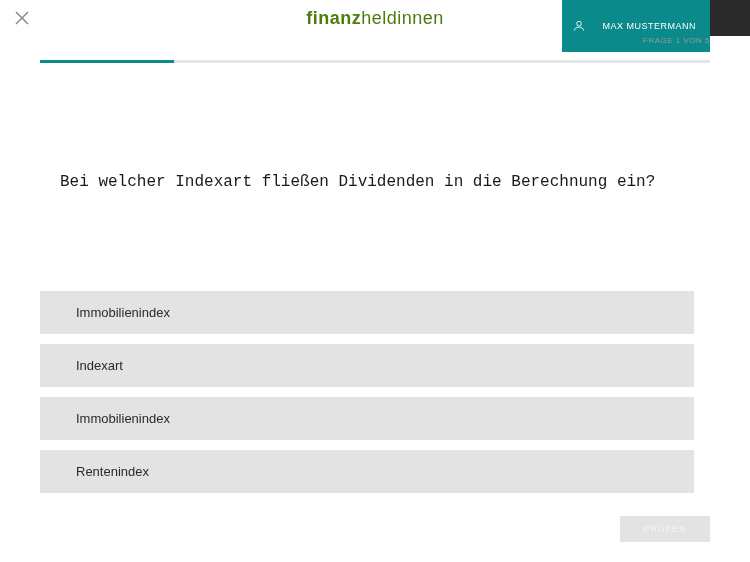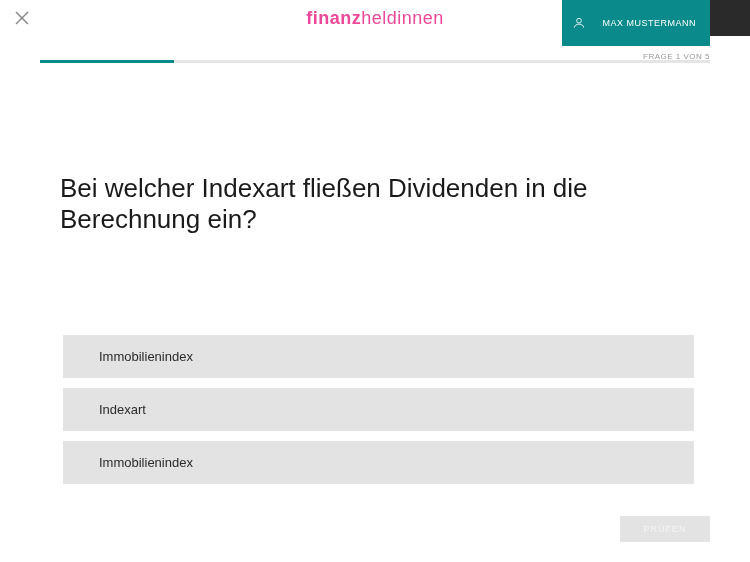--- a/index.html
+++ b/index.html
@@ -32,33 +32,33 @@
     .close-icon svg {
       stroke: #888;
       stroke-width: 1.5;
     }
     .logo {
       position: absolute;
       left: 50%;
       transform: translateX(-50%);
       font-size: 18px;
       letter-spacing: 0.5px;
-      color: #ec4899;
+      color: #4d7c0f;
     }
     .logo .bold {
       font-weight: 600;
     }
     .logo .light {
       font-weight: 300;
     }
     .user-badge {
       position: absolute;
       right: 40px;
       top: 0;
-      height: 46px;
+      height: 52px;
       background: #0a8a8a;
       color: #fff;
       display: flex;
       align-items: center;
       padding: 0 14px 0 10px;
       font-size: 9px;
       letter-spacing: 0.5px;
       gap: 16px;
       cursor: pointer;
     }
@@ -77,52 +77,52 @@
       background: #2a2a2a;
       cursor: pointer;
     }
     .progress-area {
       padding: 24px 40px 0 40px;
       position: relative;
     }
     .progress-label {
       position: absolute;
       right: 40px;
-      top: 16px;
+      top: 0;
       font-size: 8px;
       color: #999;
       letter-spacing: 0.5px;
     }
     .progress-bar {
       width: 100%;
       height: 3px;
       background: #e5e5e5;
       position: relative;
     }
     .progress-fill {
       height: 100%;
       background: #0a8a8a;
       width: 20%;
     }
     .question-area {
       padding: 110px 40px 0 40px;
     }
     .question-text {
-      font-size: 26px;
+      font-size: 16px;
       font-weight: 400;
       color: #1a1a1a;
       text-align: left;
       padding-left: 20px;
+      font-family: Liberation Mono, monospace;
     }
     .answers {
       padding: 100px 56px 0 40px;
       display: flex;
       flex-direction: column;
       gap: 10px;
-      margin-left: 23px;
     }
     .answer-option {
       background: #e3e3e3;
       padding: 14px 36px;
       font-size: 13px;
       color: #2a2a2a;
       cursor: pointer;
     }
     .footer-button {
       position: absolute;
@@ -177,17 +177,20 @@
 <div class="answers">
   <div class="answer-option">
     <span>Immobilienindex</span>
   </div>
   <div class="answer-option">
     <span>Indexart</span>
   </div>
   <div class="answer-option">
     <span>Immobilienindex</span>
   </div>
+  <div class="answer-option">
+    <span>Rentenindex</span>
+  </div>
 </div>
 
 <div class="footer-button">
   <span>PRÜFEN</span>
 </div>
 
 </body></html>

